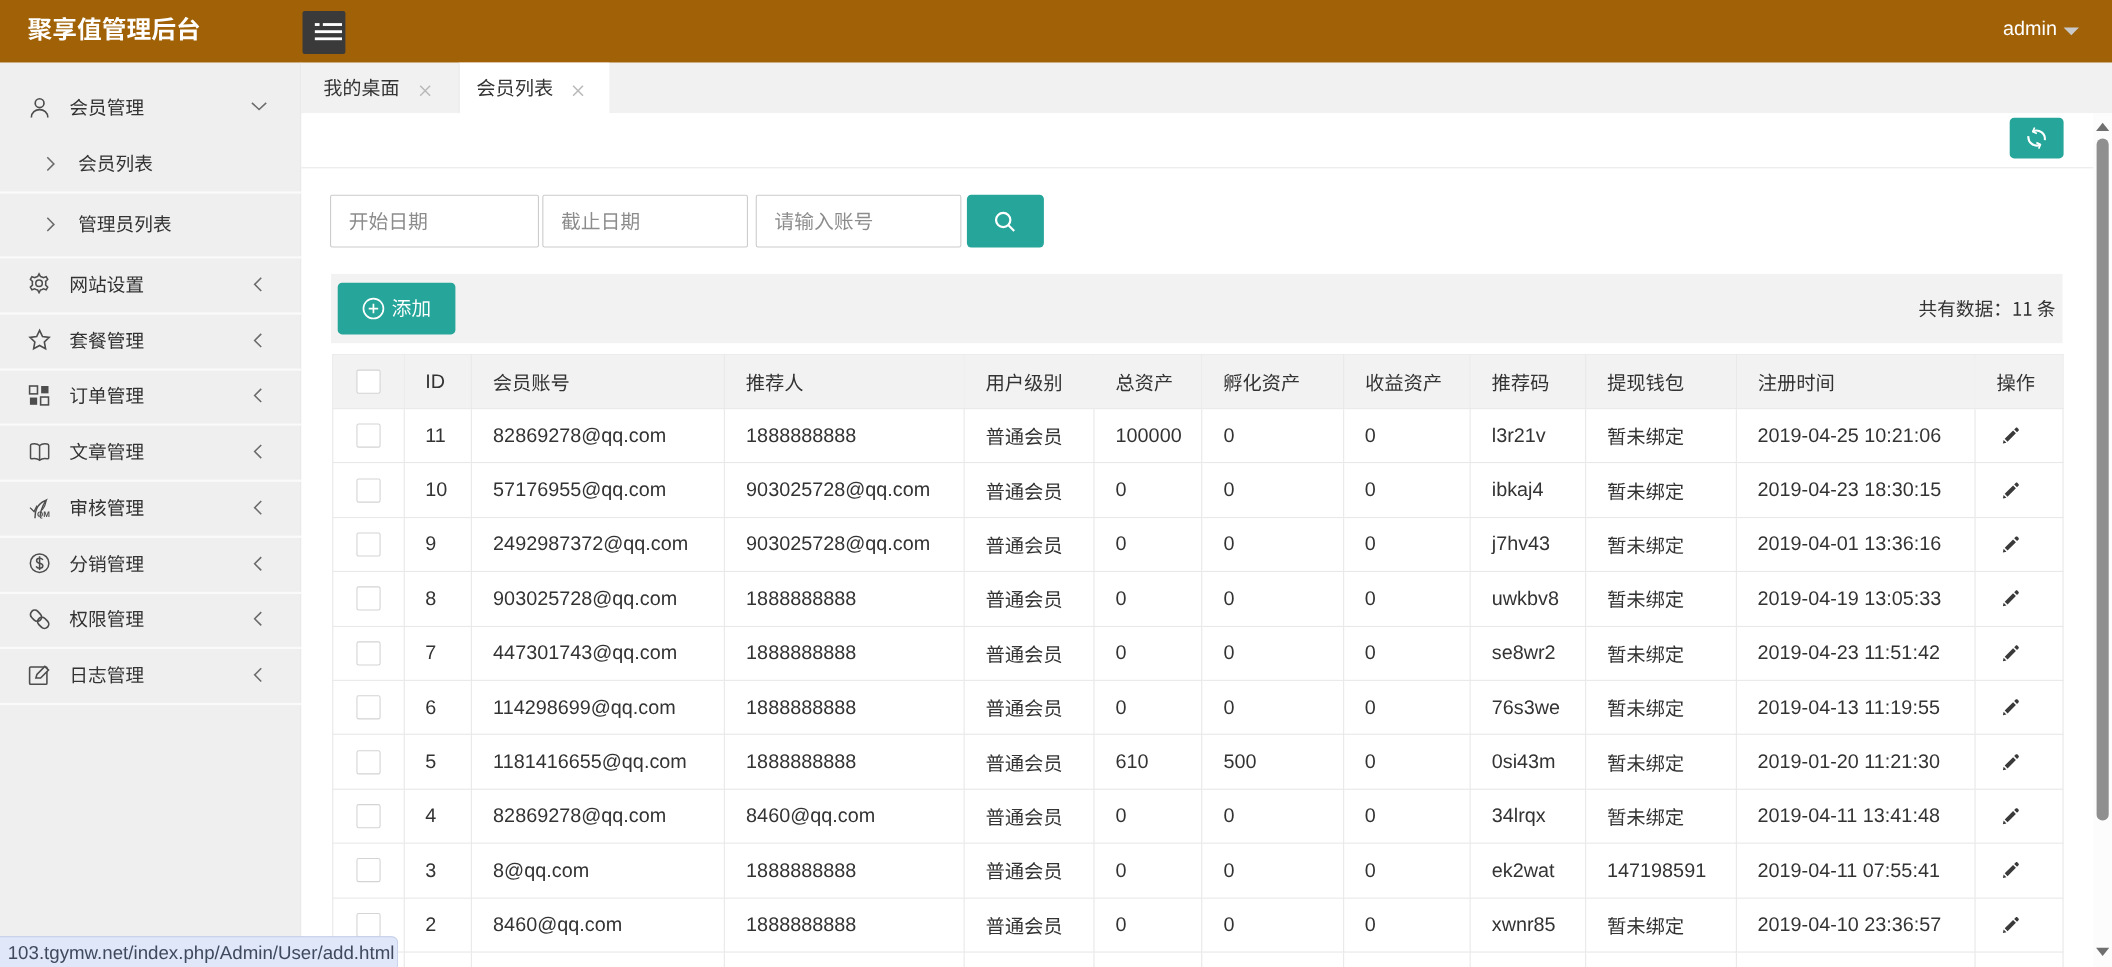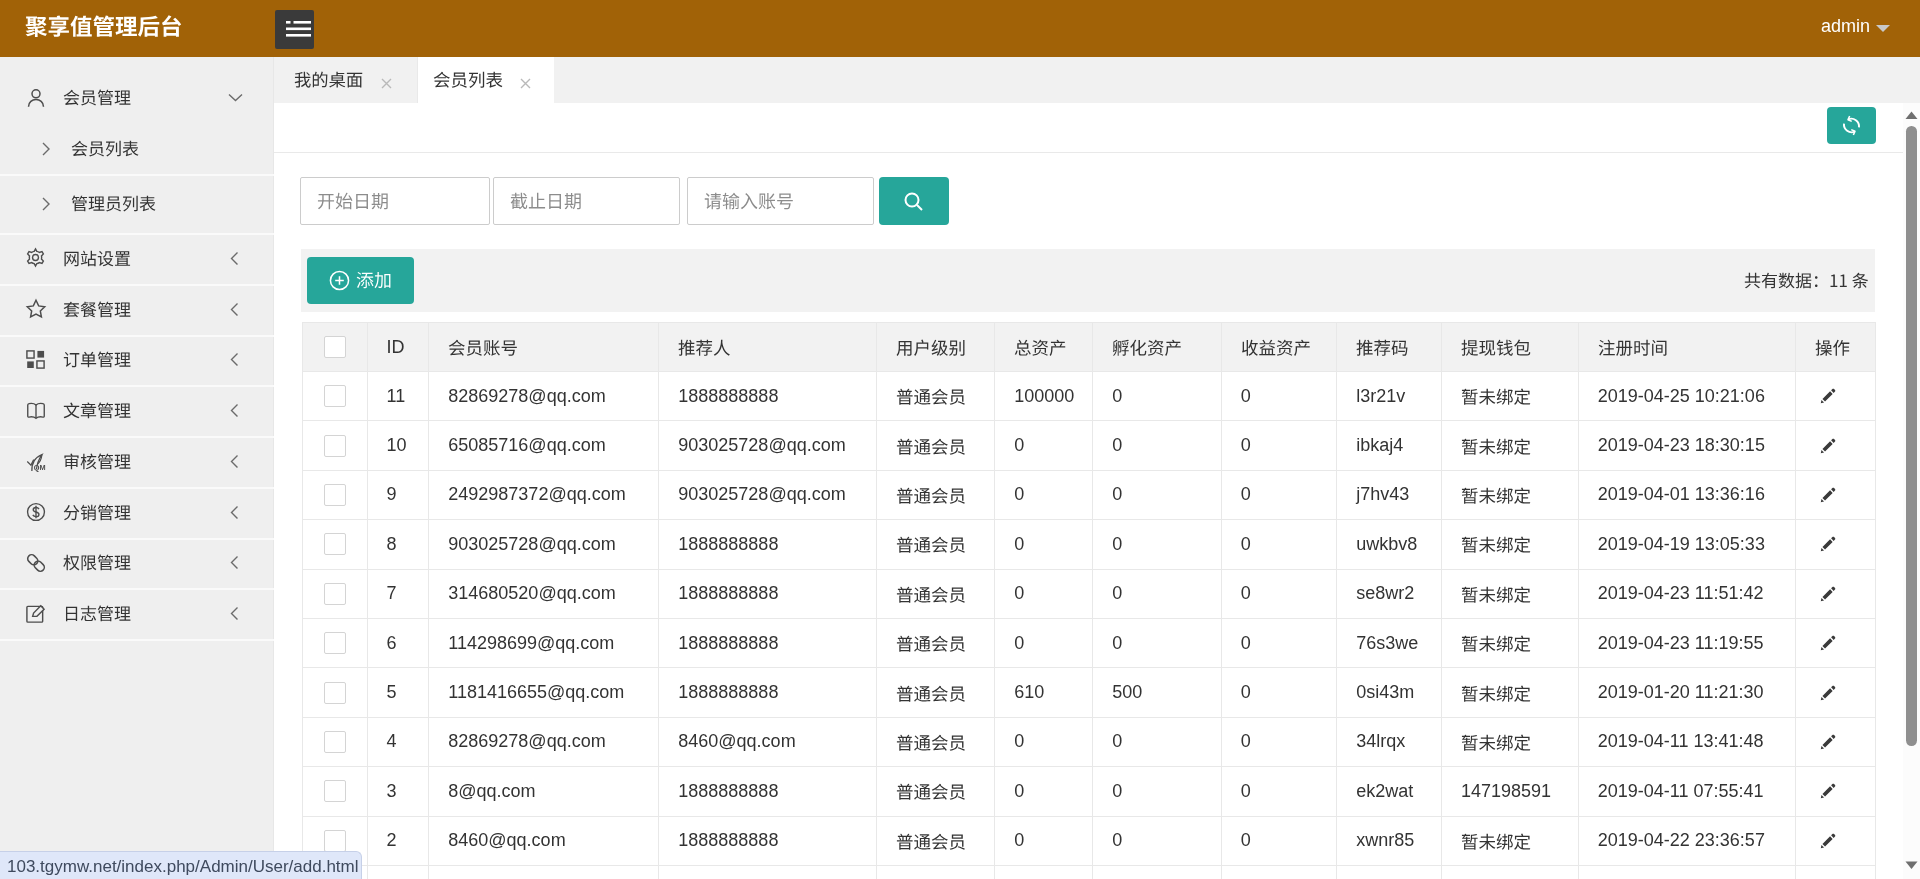--- a/index.html
+++ b/index.html
@@ -467,21 +467,21 @@
 <td>2019-04-25 10:21:06</td>
 <td style="padding-left:22px;"><svg width="19" height="19" style="position:relative;top:3px" viewBox="0 0 17 17">
             <path fill="#3a3a3a" d="M2.5 14.5 L3.1 11.6 L5.4 13.9 Z M4 10.7 L10.8 3.9 L13.1 6.2 L6.3 13 Z M11.7 3 L12.9 1.8 C13.3 1.4 14 1.4 14.4 1.8 L15.2 2.6 C15.6 3 15.6 3.7 15.2 4.1 L14 5.3 Z"></path>
           </svg></td>
 </tr>
 <tr>
 <td style="padding:0;">
           <div style="width:22px;height:22px;border:1px solid #d4d4d4;border-radius:2px;background:#fff;margin:0 auto;"></div>
         </td>
 <td>10</td>
-<td>65085716@qq.com</td>
+<td>57176955@qq.com</td>
 <td>903025728@qq.com</td>
 <td><svg class="cjk" style="width:70.0px;height:17.5px;vertical-align:middle;" viewBox="0 -880 4000 1000" fill="#333">
             <use href="#g80r" x="0"></use>
             <use href="#g81r" x="1000"></use>
             <use href="#g7r" x="2000"></use>
             <use href="#g8r" x="3000"></use>
           </svg></td>
 <td>0</td>
 <td>0</td>
 <td>0</td>
@@ -551,21 +551,21 @@
 <td>2019-04-19 13:05:33</td>
 <td style="padding-left:22px;"><svg width="19" height="19" style="position:relative;top:3px" viewBox="0 0 17 17">
             <path fill="#3a3a3a" d="M2.5 14.5 L3.1 11.6 L5.4 13.9 Z M4 10.7 L10.8 3.9 L13.1 6.2 L6.3 13 Z M11.7 3 L12.9 1.8 C13.3 1.4 14 1.4 14.4 1.8 L15.2 2.6 C15.6 3 15.6 3.7 15.2 4.1 L14 5.3 Z"></path>
           </svg></td>
 </tr>
 <tr>
 <td style="padding:0;">
           <div style="width:22px;height:22px;border:1px solid #d4d4d4;border-radius:2px;background:#fff;margin:0 auto;"></div>
         </td>
 <td>7</td>
-<td>314680520@qq.com</td>
+<td>447301743@qq.com</td>
 <td>1888888888</td>
 <td><svg class="cjk" style="width:70.0px;height:17.5px;vertical-align:middle;" viewBox="0 -880 4000 1000" fill="#333">
             <use href="#g80r" x="0"></use>
             <use href="#g81r" x="1000"></use>
             <use href="#g7r" x="2000"></use>
             <use href="#g8r" x="3000"></use>
           </svg></td>
 <td>0</td>
 <td>0</td>
 <td>0</td>
@@ -597,21 +597,21 @@
 <td>0</td>
 <td>0</td>
 <td>0</td>
 <td>76s3we</td>
 <td><svg class="cjk" style="width:70.0px;height:17.5px;vertical-align:middle;" viewBox="0 -880 4000 1000" fill="#333">
             <use href="#g82r" x="0"></use>
             <use href="#g83r" x="1000"></use>
             <use href="#g84r" x="2000"></use>
             <use href="#g85r" x="3000"></use>
           </svg></td>
-<td>2019-04-23 11:19:55</td>
+<td>2019-04-13 11:19:55</td>
 <td style="padding-left:22px;"><svg width="19" height="19" style="position:relative;top:3px" viewBox="0 0 17 17">
             <path fill="#3a3a3a" d="M2.5 14.5 L3.1 11.6 L5.4 13.9 Z M4 10.7 L10.8 3.9 L13.1 6.2 L6.3 13 Z M11.7 3 L12.9 1.8 C13.3 1.4 14 1.4 14.4 1.8 L15.2 2.6 C15.6 3 15.6 3.7 15.2 4.1 L14 5.3 Z"></path>
           </svg></td>
 </tr>
 <tr>
 <td style="padding:0;">
           <div style="width:22px;height:22px;border:1px solid #d4d4d4;border-radius:2px;background:#fff;margin:0 auto;"></div>
         </td>
 <td>5</td>
 <td>1181416655@qq.com</td>
@@ -704,21 +704,21 @@
 <td>0</td>
 <td>0</td>
 <td>0</td>
 <td>xwnr85</td>
 <td><svg class="cjk" style="width:70.0px;height:17.5px;vertical-align:middle;" viewBox="0 -880 4000 1000" fill="#333">
             <use href="#g82r" x="0"></use>
             <use href="#g83r" x="1000"></use>
             <use href="#g84r" x="2000"></use>
             <use href="#g85r" x="3000"></use>
           </svg></td>
-<td>2019-04-22 23:36:57</td>
+<td>2019-04-10 23:36:57</td>
 <td style="padding-left:22px;"><svg width="19" height="19" style="position:relative;top:3px" viewBox="0 0 17 17">
             <path fill="#3a3a3a" d="M2.5 14.5 L3.1 11.6 L5.4 13.9 Z M4 10.7 L10.8 3.9 L13.1 6.2 L6.3 13 Z M11.7 3 L12.9 1.8 C13.3 1.4 14 1.4 14.4 1.8 L15.2 2.6 C15.6 3 15.6 3.7 15.2 4.1 L14 5.3 Z"></path>
           </svg></td>
 </tr>
 <tr>
         <td style="padding:0;"></td>
         <td style="padding:0;"></td>
         <td style="padding:0;"></td>
         <td style="padding:0;"></td>
         <td style="padding:0;"></td>

